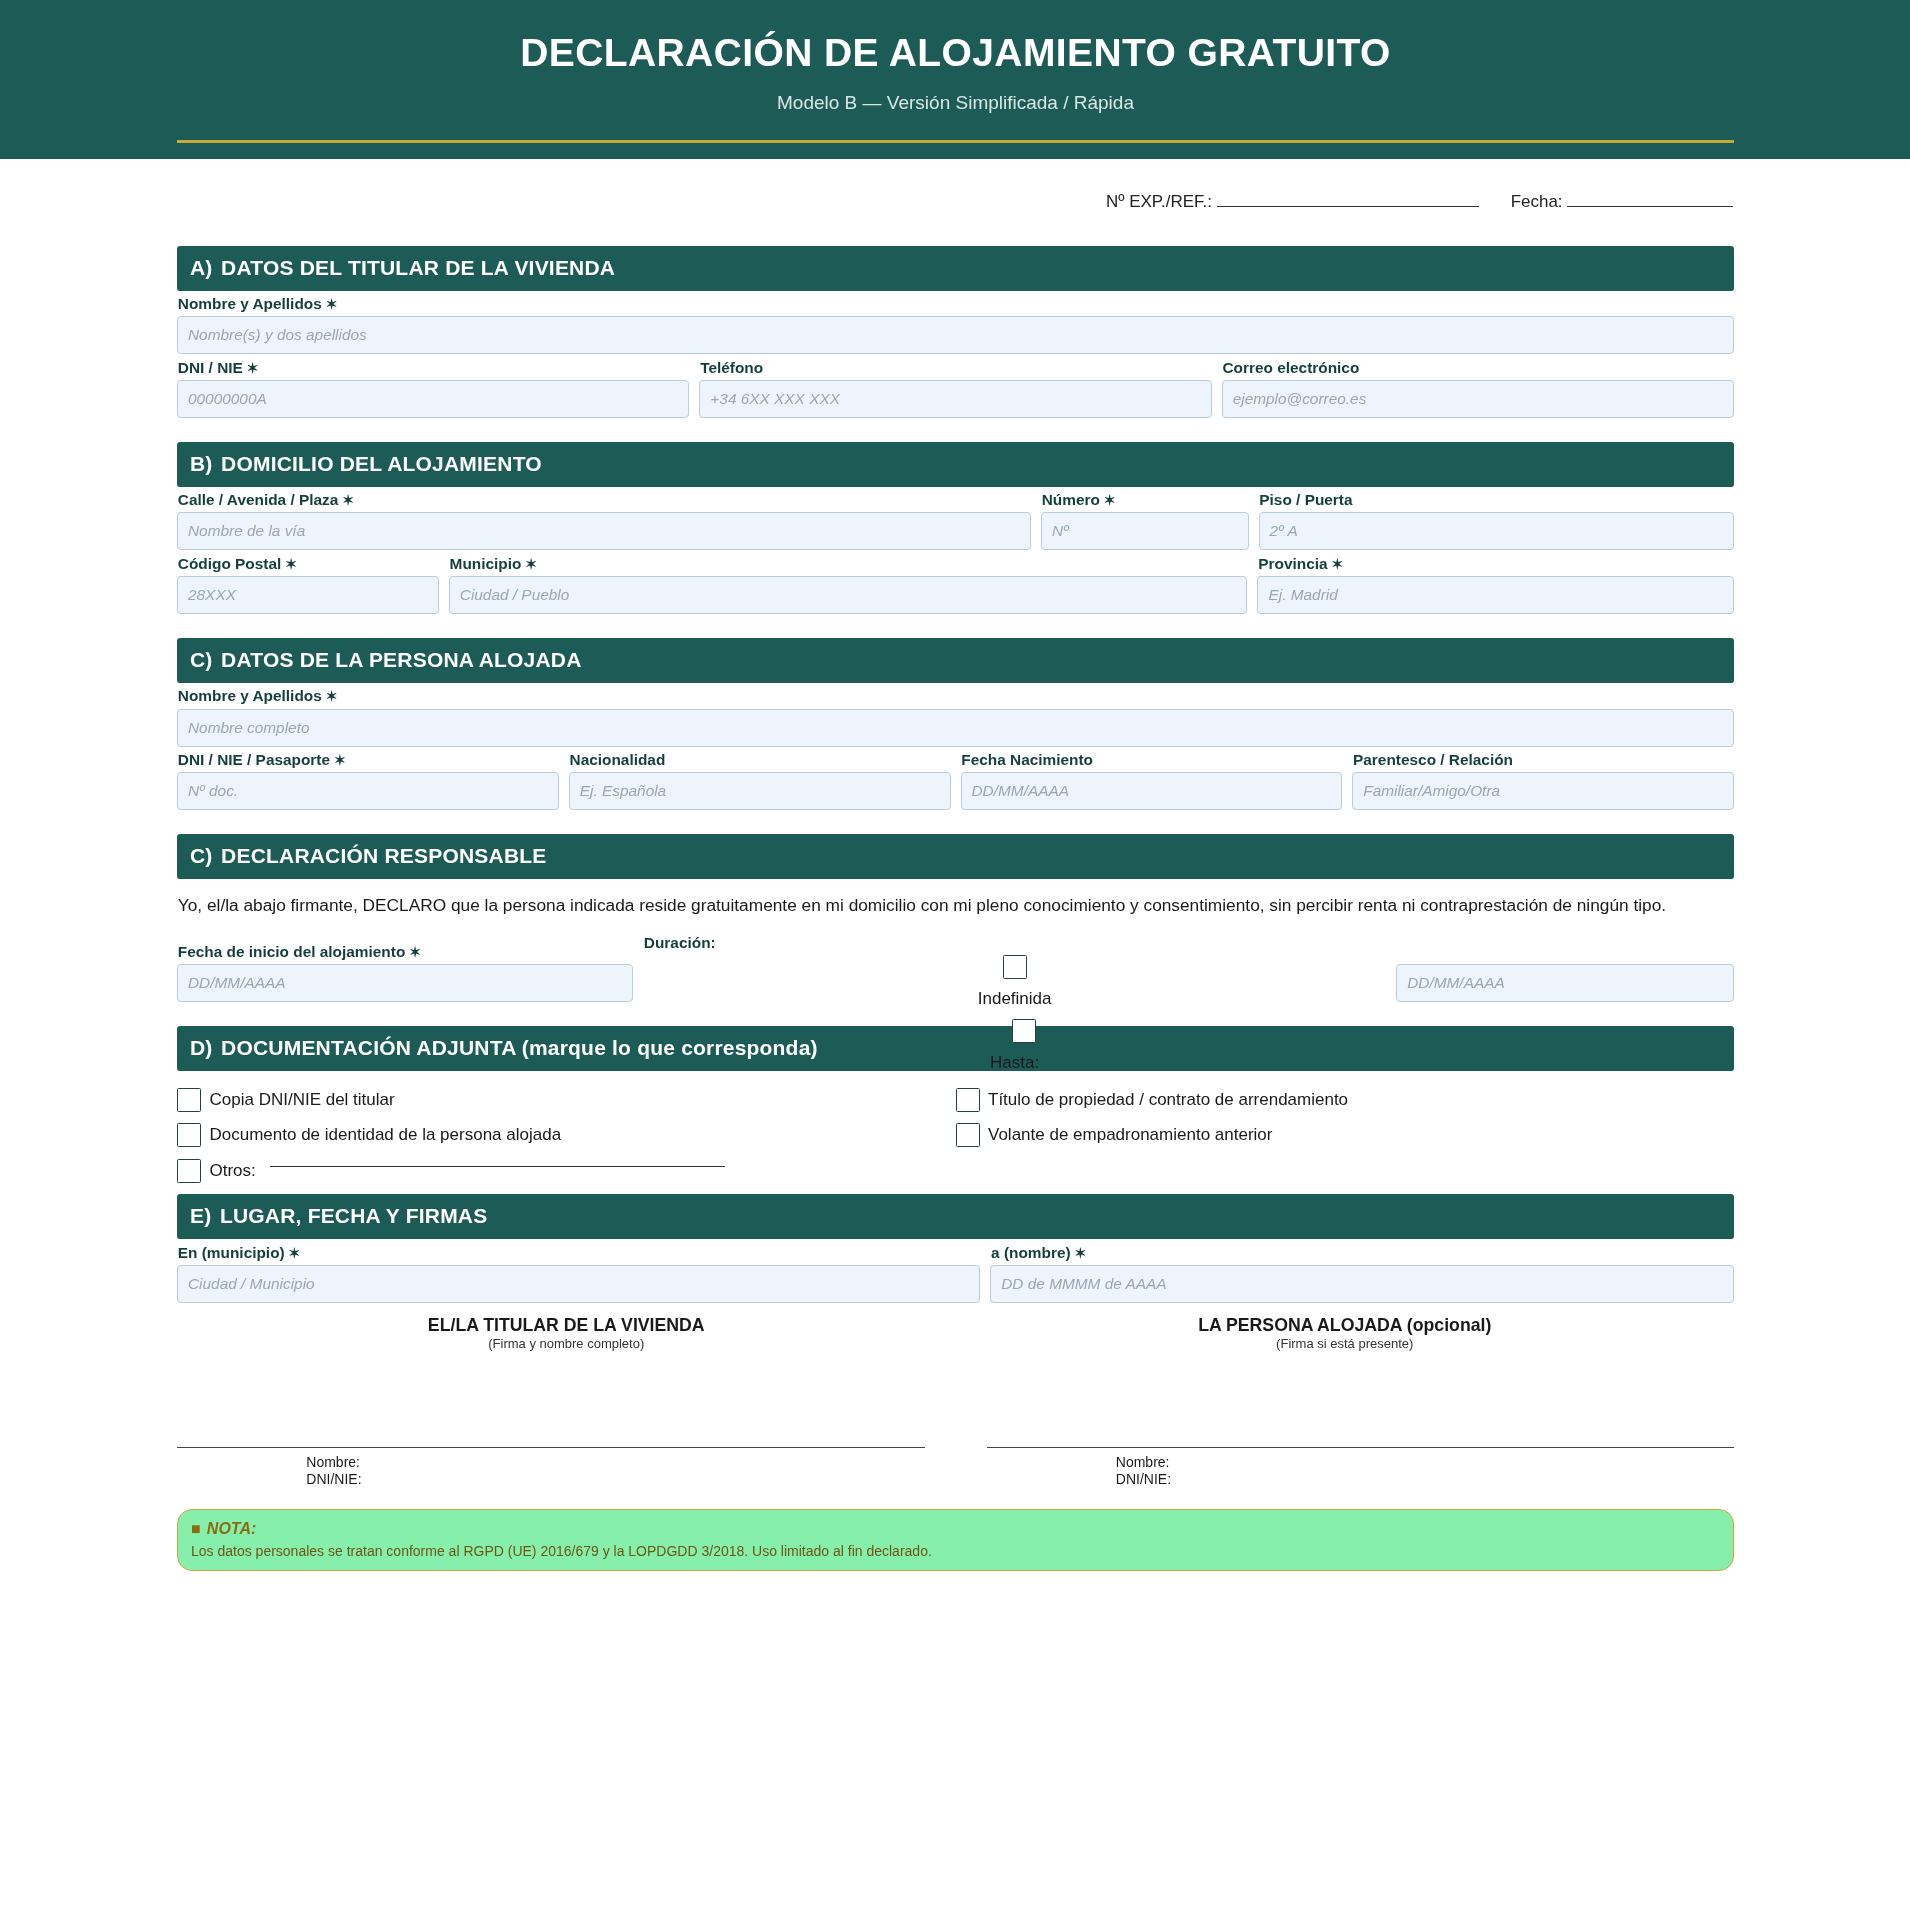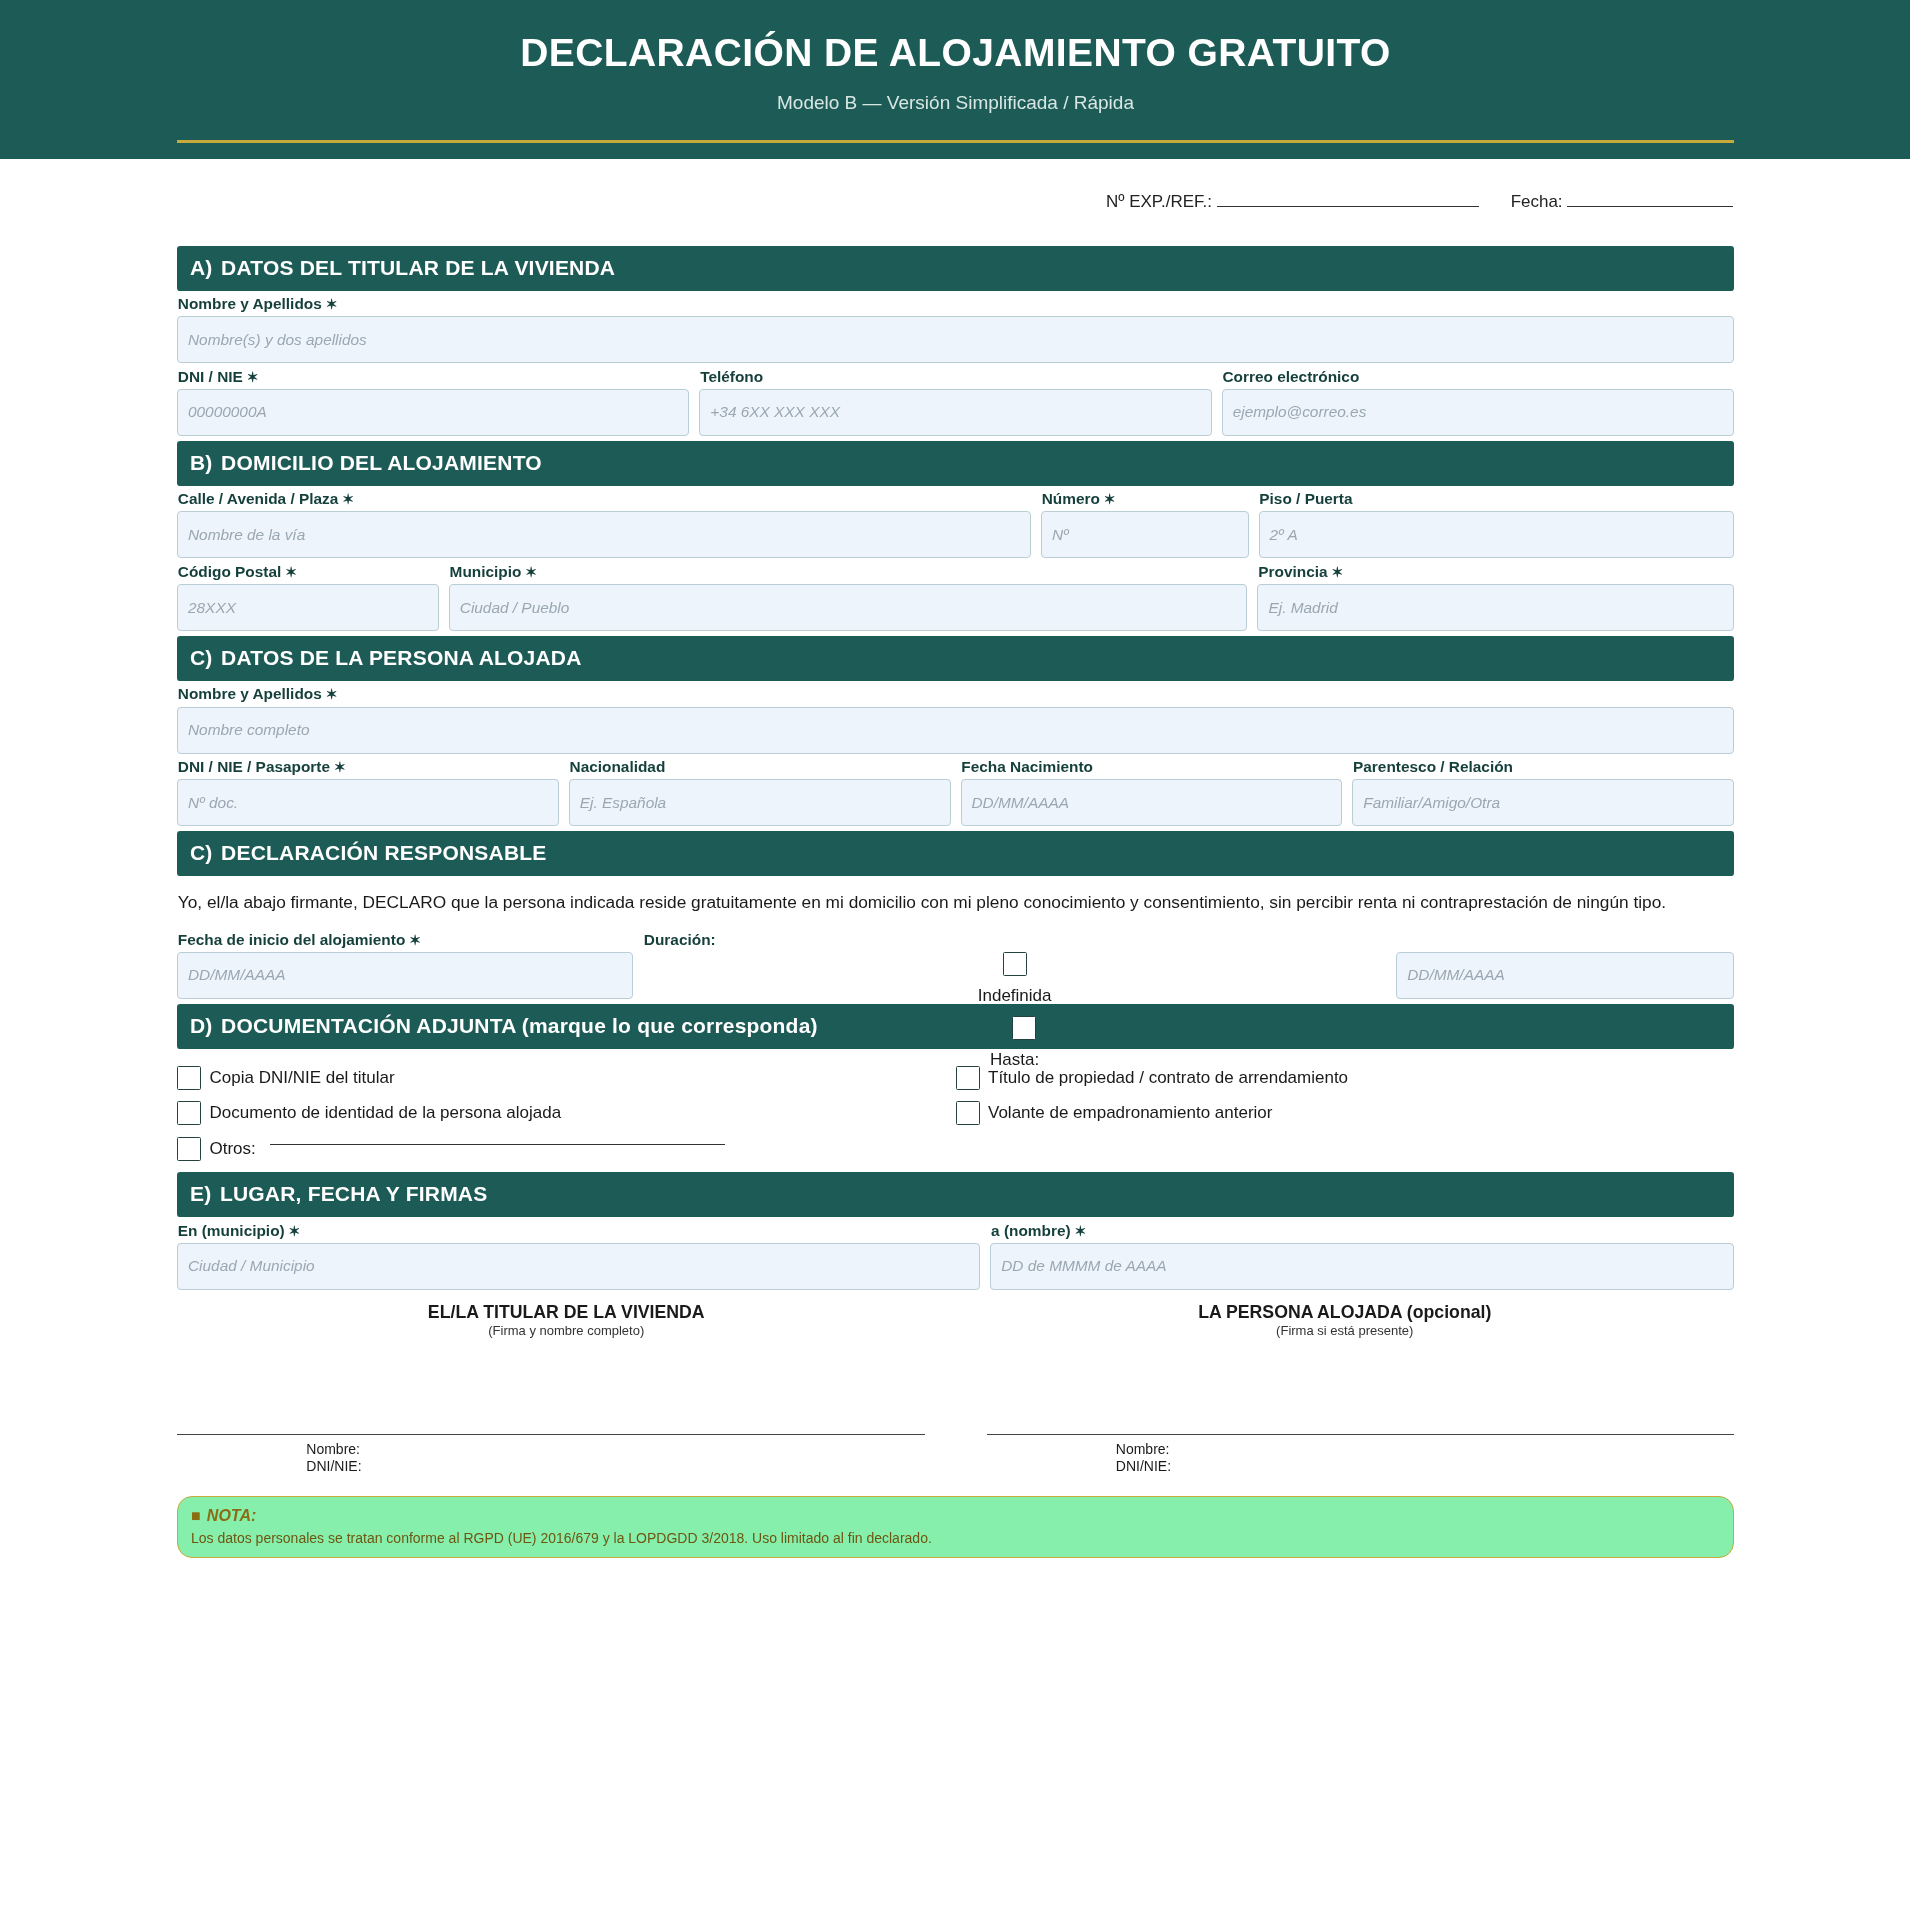--- a/index.html
+++ b/index.html
@@ -93,21 +93,21 @@
     color: #143f3b;
     margin: 4.6px 0 3.1px 0.8px;
     display: block;
   }
   .flabel .star { color: #143f3b; font-size: 14px; margin-left: 3.9px; }
 
   .fieldbox {
     border: 1.2px solid #b8cdd6;
     background: #eef4fb;
     border-radius: 3.9px;
-    height: 47px;
+    height: 38px;
     display: flex;
     align-items: center;
     padding: 0 10px;
     font-size: 15.4px;
     color: #9aa7b2;
     font-style: italic;
     overflow: hidden;
     white-space: nowrap;
   }
   .row { display: flex; gap: 10px; }
@@ -210,21 +210,21 @@
     font-weight: bold;
     font-style: italic;
     color: #8a6d12;
     margin-bottom: 4.6px;
   }
   .note-title .sq { color: #8a6d12; margin-right: 6.2px; font-style: normal; }
   .note-body {
     font-size: 14px;
     color: #6d5710;
   }
-  .mt-m { margin-top: 5px; }
+  .mt-m { margin-top: 24px; }
 </style>
 </head>
 <body>
 
 <div class="page">
 
   <div class="header">
     <div class="header-title">DECLARACIÓN DE ALOJAMIENTO GRATUITO</div>
     <div class="header-sub">Modelo B — Versión Simplificada / Rápida</div>
     <div class="header-rule"></div>

